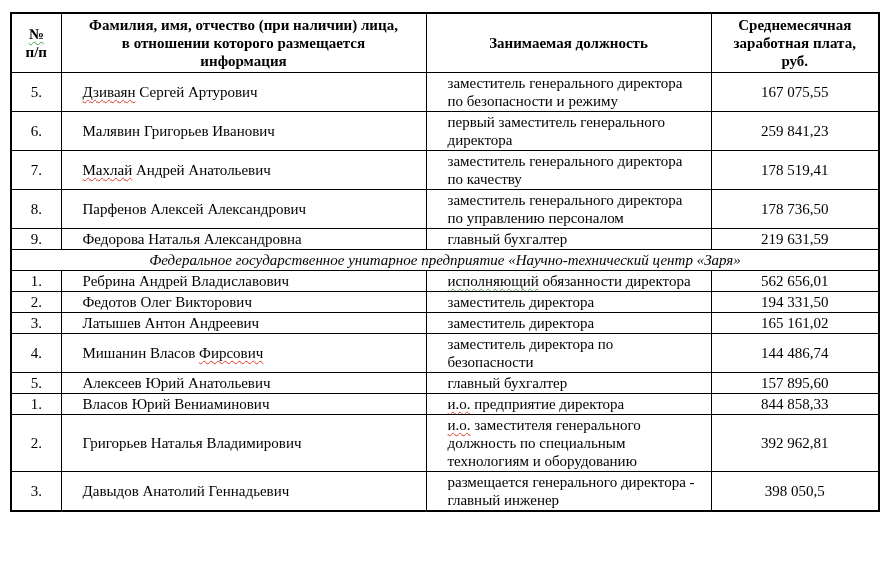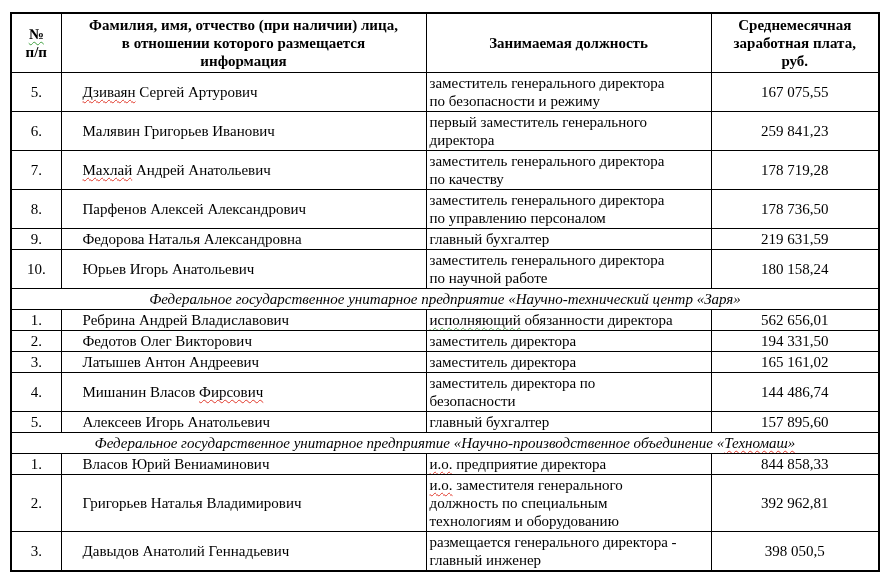--- a/index.html
+++ b/index.html
@@ -26,21 +26,21 @@
     padding: 1px 4px 1px 6px;
     overflow: hidden;
   }
   thead th {
     font-weight: bold;
     text-align: center;
     padding: 2px 3px;
   }
   td.c-num, td.c-salary { text-align: center; padding: 1px 2px; }
   td.c-name { padding-left: 21px; }
-  td.c-pos  { padding-left: 3px; }
+  td.c-pos  { padding-left: 21px; }
   tr.section-row td {
     text-align: center;
     font-style: italic;
     padding: 1px 2px;
     margin-top: 27px;
   }
   .wavy-red, .wavy-green {
     text-decoration-line: underline;
     text-decoration-style: wavy;
     text-decoration-thickness: 1px;
@@ -79,39 +79,33 @@
         <tr>
           <td class="c-num">6.</td>
           <td class="c-name"><span>Малявин Григорьев Иванович</span></td>
           <td class="c-pos"><span>первый заместитель генерального</span><br><span>директора</span></td>
           <td class="c-salary">259 841,23</td>
         </tr>
         <tr>
           <td class="c-num">7.</td>
           <td class="c-name"><span class="wavy-red">Махлай</span><span> Андрей Анатольевич</span></td>
           <td class="c-pos"><span>заместитель генерального директора</span><br><span>по качеству</span></td>
-          <td class="c-salary">178 719,28</td>
+          <td class="c-salary">178 519,41</td>
         </tr>
         <tr>
           <td class="c-num">8.</td>
           <td class="c-name"><span>Парфенов Алексей Александрович</span></td>
           <td class="c-pos"><span>заместитель генерального директора</span><br><span>по управлению персоналом</span></td>
           <td class="c-salary">178 736,50</td>
         </tr>
         <tr>
           <td class="c-num">9.</td>
           <td class="c-name"><span>Федорова Наталья Александровна</span></td>
           <td class="c-pos"><span>главный бухгалтер</span></td>
           <td class="c-salary">219 631,59</td>
-        </tr>
-        <tr>
-          <td class="c-num">10.</td>
-          <td class="c-name"><span>Юрьев Игорь Анатольевич</span></td>
-          <td class="c-pos"><span>заместитель генерального директора</span><br><span>по научной работе</span></td>
-          <td class="c-salary">180 158,24</td>
         </tr>
         <tr class="section-row">
           <td colspan="4"><span>Федеральное государственное унитарное предприятие «Научно-технический центр «Заря»</span></td>
         </tr>
         <tr>
           <td class="c-num">1.</td>
           <td class="c-name"><span>Ребрина Андрей Владиславович</span></td>
           <td class="c-pos"><span class="wavy-green">исполняющий</span><span> обязанности директора</span></td>
           <td class="c-salary">562 656,01</td>
         </tr>
@@ -128,26 +122,23 @@
           <td class="c-salary">165 161,02</td>
         </tr>
         <tr>
           <td class="c-num">4.</td>
           <td class="c-name"><span>Мишанин Власов </span><span class="wavy-red">Фирсович</span></td>
           <td class="c-pos"><span>заместитель директора по</span><br><span>безопасности</span></td>
           <td class="c-salary">144 486,74</td>
         </tr>
         <tr>
           <td class="c-num">5.</td>
-          <td class="c-name"><span>Алексеев Игорь Анатольевич</span></td>
+          <td class="c-name"><span>Алексеев Юрий Анатольевич</span></td>
           <td class="c-pos"><span>главный бухгалтер</span></td>
           <td class="c-salary">157 895,60</td>
-        </tr>
-        <tr class="section-row">
-          <td colspan="4"><span>Федеральное государственное унитарное предприятие «Научно-производственное объединение «</span><span class="wavy-red">Техномаш»</span></td>
         </tr>
         <tr>
           <td class="c-num">1.</td>
           <td class="c-name"><span>Власов Юрий Вениаминович</span></td>
           <td class="c-pos"><span class="wavy-red">и.о.</span><span> предприятие директора</span></td>
           <td class="c-salary">844 858,33</td>
         </tr>
         <tr>
           <td class="c-num">2.</td>
           <td class="c-name"><span>Григорьев Наталья Владимирович</span></td>

